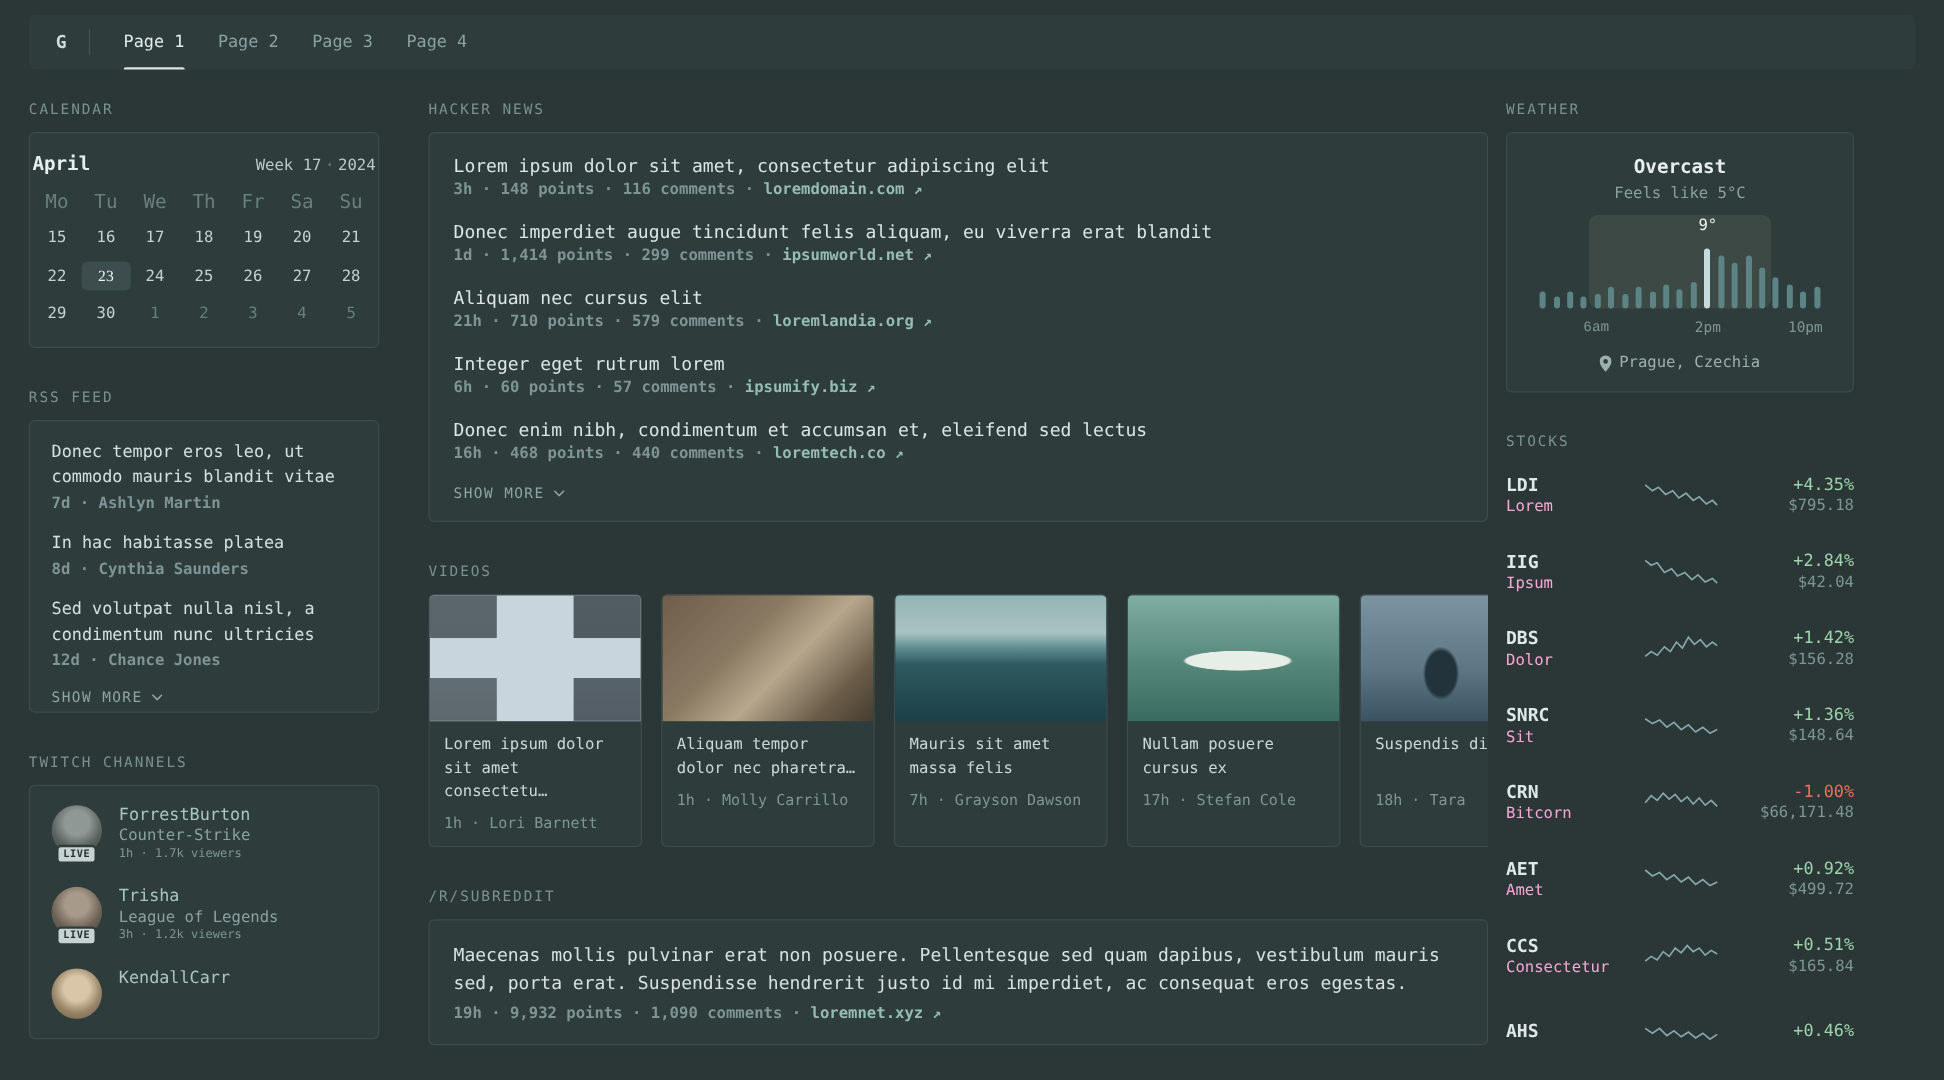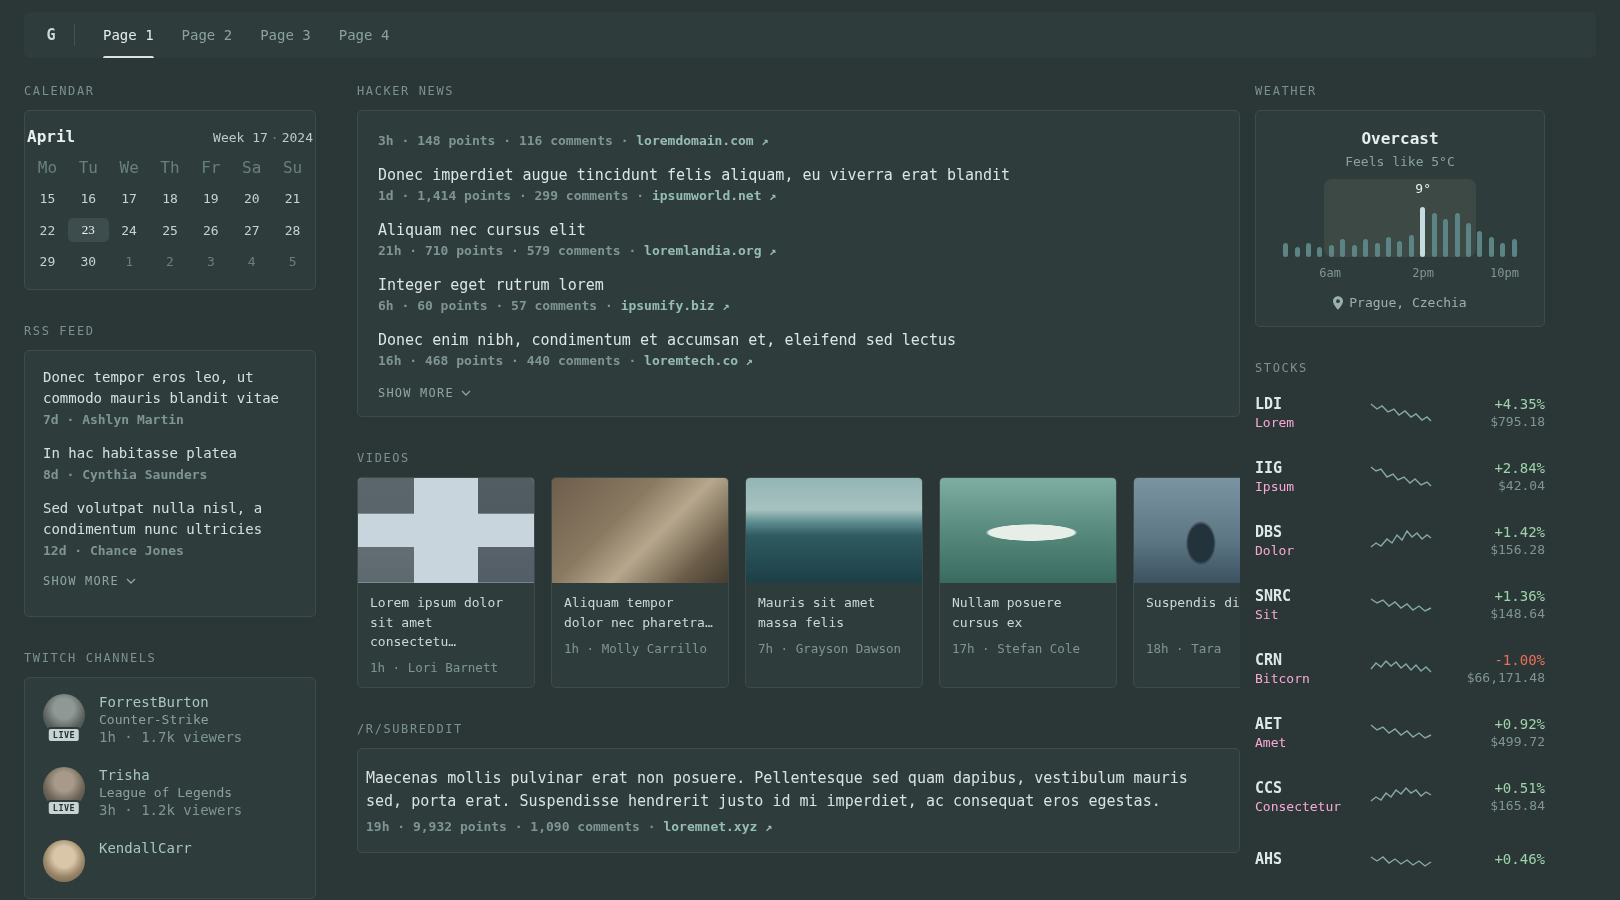--- a/index.html
+++ b/index.html
@@ -44,44 +44,44 @@
   .cal-month { font-size:16px; font-weight:bold; color:#e6efef; }
   .cal-week { font-size:13px; color:#bccaca; }
   .cal-week .sep { color:#6d8484; padding:0 3px; }
   .cal-grid { display:grid; grid-template-columns:repeat(7,1fr); row-gap:8px; text-align:center; align-items:center; }
   .cal-dow { font-size:16px; color:#67807f; padding-bottom:2px; }
   .cal-day { font-size:13px; color:#c6d3d3; padding:4px 0; border-radius:5px; }
   .cal-day.adjacent { color:#67807f; }
   .cal-day.selected { background:#3d4c4c; color:#eef4f4;font-family:Liberation Serif, serif; }
 
   
-  .rss-card { padding:16px 18px 28px; }
+  .rss-card { padding:16px 18px 5px; }
   .rss-item { margin-bottom:16px; cursor:pointer; }
   .rss-title { font-size:14px; line-height:1.5; color:#d5e0e0; }
   .rss-meta { margin-top:3px; }
 
   
   .twitch-card { padding:16px 18px; display:flex; flex-direction:column; gap:22px; }
   .channel { display:flex; gap:14px; align-items:flex-start; cursor:pointer; }
   .avatar-wrap { position:relative; width:42px; flex:none; }
   .avatar { width:42px; height:42px; border-radius:50%; }
   .av-1 { background:radial-gradient(circle at 50% 35%, #8f9894 0 30%, #5b615f 60%, #343b3a); }
   .av-2 { background:radial-gradient(circle at 50% 35%, #a79a8a 0 28%, #6e6458 58%, #3c3f3c); }
   .av-3 { background:radial-gradient(circle at 50% 40%, #d9c5a8 0 32%, #9a8669 60%, #655845); }
   .live-badge { position:absolute; left:50%; transform:translateX(-50%); bottom:-7px; background:#c7d2d2; color:#24302f; border:2px solid #2f3c3c; font-size:8.5px; font-weight:bold; letter-spacing:0.5px; padding:1px 4px; border-radius:4px; }
   .ch-name { color:#a9c6c0; font-size:14px; }
   .ch-game { color:#8ba1a1; font-size:13px; margin-top:2px; }
-  .ch-meta { color:#7f9595; font-size:14px; margin-top:2px; }
+  .ch-meta { color:#7f9595; font-size:10px; margin-top:2px; }
 
   
   .hn-card { padding:18px 20px 16px; }
   .hn-item { margin-bottom:18px; cursor:pointer; }
   .hn-title { font-size:15px; color:#dce6e6; }
   .hn-meta { margin-top:4px; }
-  .sub-card { padding:18px 8px; }
+  .sub-card { padding:18px 20px; }
   .sub-title { font-size:15px; line-height:1.55; color:#d8e2e2; cursor:pointer; }
   .sub-meta { margin-top:6px; }
 
   
   .videos-row { display:flex; gap:16px; overflow:hidden; width:883px; }
   .video-card { width:178px; flex:none; background:#2f3c3c; border:1px solid #3d4b4b; border-radius:5px; overflow:hidden; cursor:pointer; }
   .thumb { height:105px; width:100%; background-repeat:no-repeat; }
   .thumb-1 { background-color:#c9d5dc;
     background-image:linear-gradient(#5a656c,#59646b),linear-gradient(#515c63,#4f5a61),
                      linear-gradient(#626d74,#5d686f),linear-gradient(#57626a,#525d65);
@@ -102,21 +102,21 @@
   .w-feels { font-size:13px; color:#8ba1a1; margin-top:6px; }
   .w-chart { position:relative; height:74px; margin-top:14px; }
   .w-day-zone { position:absolute; top:-4px; bottom:0; left:19%; width:62%; background:rgba(215,224,170,0.08); border-radius:8px; }
   .w-bars { position:absolute; inset:0; display:flex; align-items:flex-end; padding:0 2px; }
   .w-col { flex:1; display:flex; justify-content:center; align-items:flex-end; height:100%; }
   .w-fill { display:block; width:5px; border-radius:3px; background:#5d8484; }
   .w-col.bright .w-fill { background:#c7dcdc; }
   .w-temp-label { position:absolute; left:59.5%; top:-2px; transform:translateX(-50%); font-size:13px; color:#eaf1f1; }
   .w-times { position:relative; height:15px; margin-top:9px; font-size:12px; color:#7f9595; }
   .w-time { position:absolute; transform:translateX(-50%); }
-  .w-t0 { left:21.4%; } .w-t1 { left:59.5%; } .w-t2 { left:92.8%; }
+  .w-t0 { left:21.4%;font-family:Liberation Mono, monospace; } .w-t1 { left:59.5%; } .w-t2 { left:92.8%; }
   .w-loc { margin-top:14px; display:flex; align-items:center; justify-content:center; gap:6px; font-size:13px; color:#9db0b0; }
 
   
   .stock-row { display:flex; align-items:center; height:50px; margin-bottom:14px; cursor:pointer; }
   .stock-left { width:96px; flex:none; }
   .stock-sym { font-size:15px; font-weight:bold; color:#dee8e8; }
   .stock-name { font-size:13px; color:#f9a8d4; margin-top:2px; }
   .stock-spark { flex:1; display:flex; justify-content:center; align-items:center; }
   .stock-spark svg { stroke:#86a8a8; }
   .stock-right { width:94px; flex:none; text-align:right; }
@@ -246,20 +246,21 @@
       </section>
     </div>
 
     <div class="col-mid">
 
       <section class="widget">
         <div class="widget-label">HACKER NEWS</div>
         <div class="card hn-card">
 
           <div class="hn-item">
+            <div class="hn-title">Lorem ipsum dolor sit amet, consectetur adipiscing elit</div>
             <div class="hn-meta meta"><span>3h · 148 points · 116 comments · </span><span class="meta-link">loremdomain.com</span> <span class="ext">↗</span></div>
           </div>
           <div class="hn-item">
             <div class="hn-title">Donec imperdiet augue tincidunt felis aliquam, eu viverra erat blandit</div>
             <div class="hn-meta meta"><span>1d · 1,414 points · 299 comments · </span><span class="meta-link">ipsumworld.net</span> <span class="ext">↗</span></div>
           </div>
           <div class="hn-item">
             <div class="hn-title">Aliquam nec cursus elit</div>
             <div class="hn-meta meta"><span>21h · 710 points · 579 comments · </span><span class="meta-link">loremlandia.org</span> <span class="ext">↗</span></div>
           </div>

